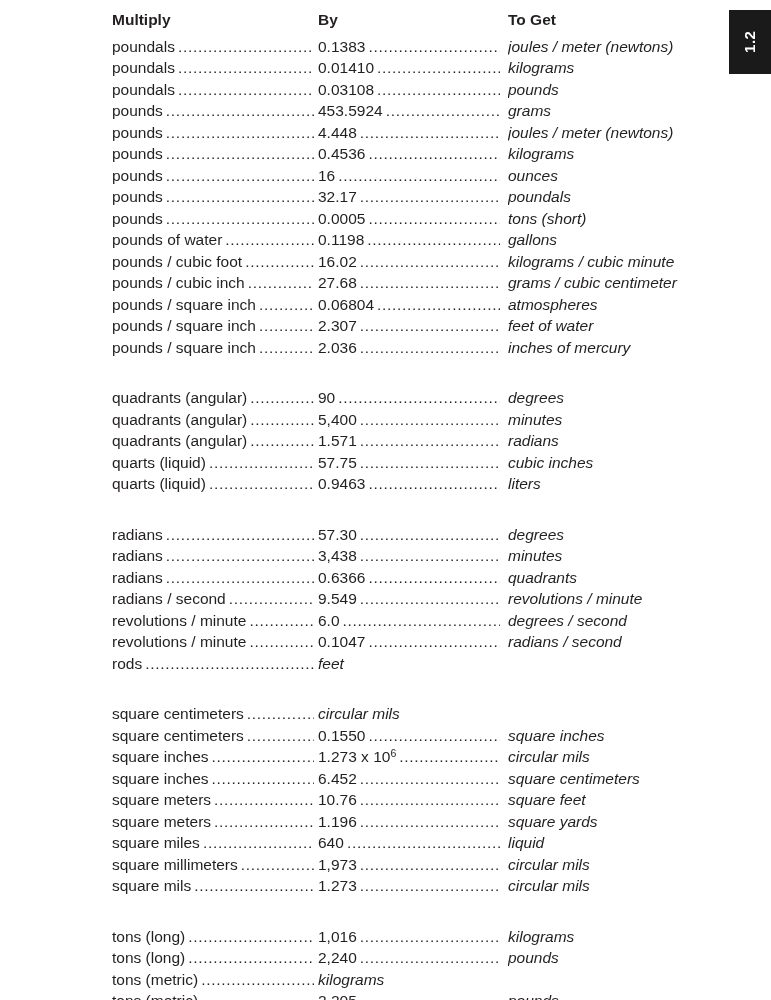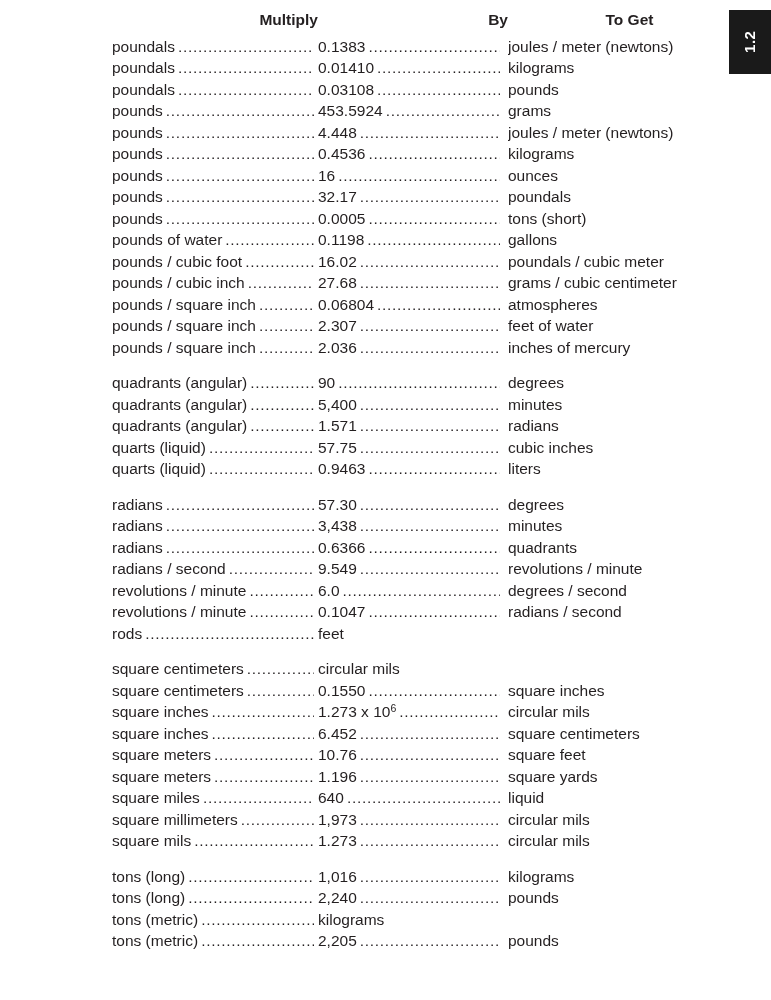--- a/index.html
+++ b/index.html
@@ -18,39 +18,39 @@
     position: absolute;
     left: 112px;
     top: 9px;
     right: 20px;
   }
   .hrow {
     display: flex;
     font-weight: 700;
     margin-bottom: 5px;
   }
-  .hc1 { width: 206px; flex: 0 0 auto; text-align: right; }
-  .hc2 { width: 190px; flex: 0 0 auto; text-align: right; }
-  .hc3 { flex: 1 1 auto; text-align: center; }
-  .section + .section { margin-top: 14px; }
+  .hc1 { width: 206px; flex: 0 0 auto; }
+  .hc2 { width: 190px; flex: 0 0 auto; }
+  .hc3 { flex: 1 1 auto; }
+  .section + .section { margin-top: 29px; }
   .row {
     display: flex;
     align-items: flex-start;
     white-space: nowrap;
   }
   .c1, .c2 {
     display: flex;
     align-items: baseline;
     overflow: hidden;
     box-sizing: border-box;
     flex: 0 0 auto;
   }
   .c1 { width: 206px; padding-right: 4px; }
   .c2 { width: 190px; padding-right: 8px; }
-  .c3 { flex: 1 1 auto; overflow: hidden; }
+  .c3 { flex: 1 1 auto; overflow: hidden; font-style: italic; }
   .txt { white-space: nowrap; flex: 0 0 auto; }
   .dots {
     flex: 1 1 auto;
     overflow: hidden;
     white-space: nowrap;
     margin-left: 3px;
     min-width: 0;
   }
   .dots::after {
     content: "....................................................................................................";
@@ -207,21 +207,21 @@
           </div>
           <div class="row">
             <span class="c1">
               <span class="txt">pounds / cubic foot</span>
               <span class="dots"></span>
             </span>
             <span class="c2">
               <span class="txt">16.02</span>
               <span class="dots"></span>
             </span>
-            <span class="c3">poundals / cubic meter</span>
+            <span class="c3">kilograms / cubic minute</span>
           </div>
           <div class="row">
             <span class="c1">
               <span class="txt">pounds / cubic inch</span>
               <span class="dots"></span>
             </span>
             <span class="c2">
               <span class="txt">27.68</span>
               <span class="dots"></span>
             </span>

